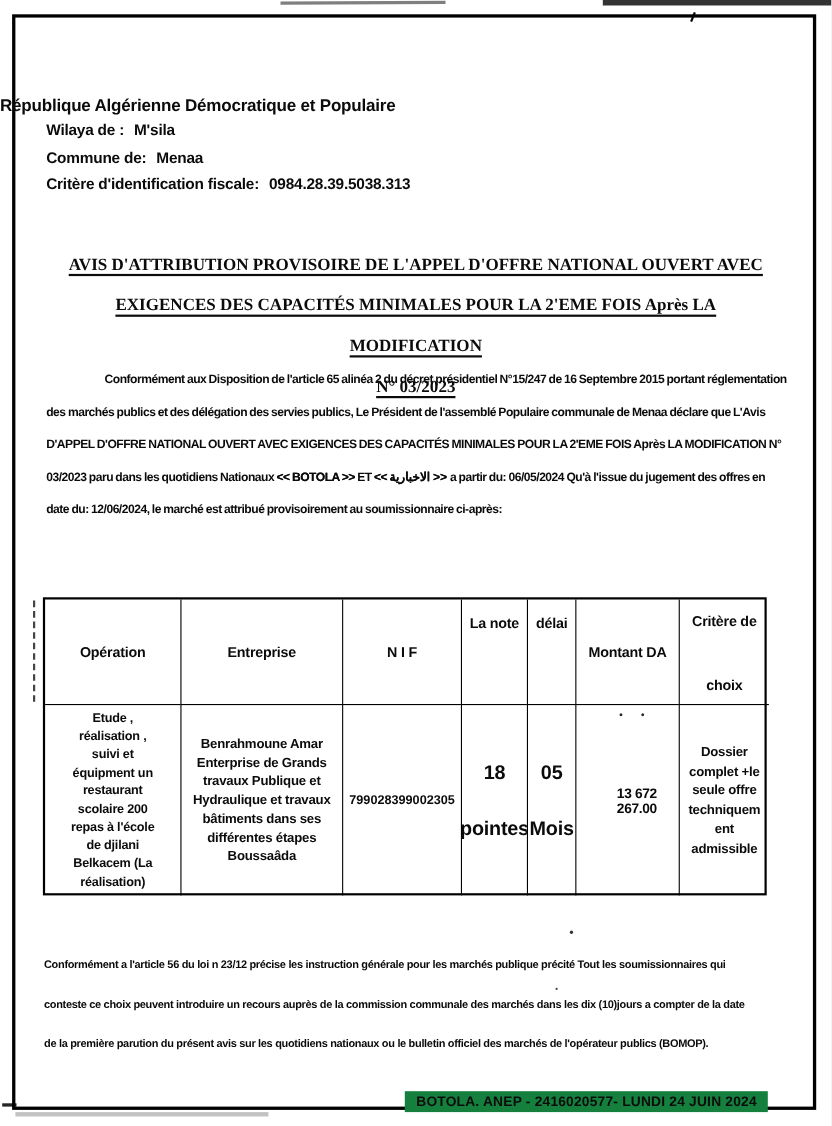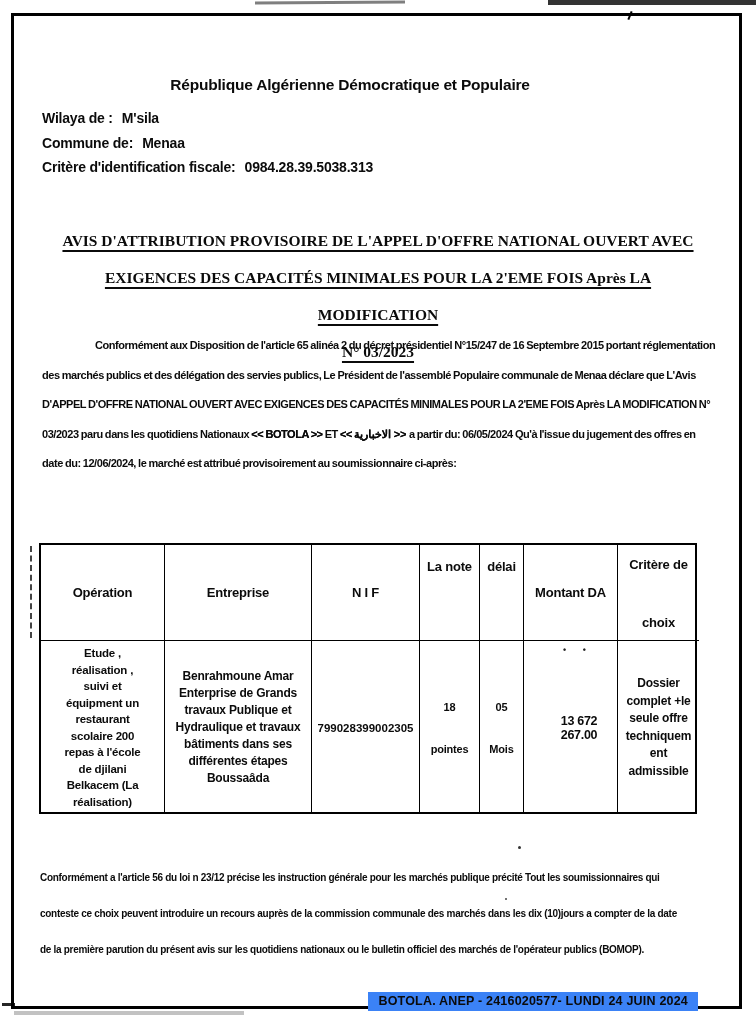--- a/index.html
+++ b/index.html
@@ -7,21 +7,21 @@
     position:relative;width:756px;height:1024px;background:#ffffff;
     margin:0 auto;overflow:hidden;color:#0b0b0b;
     font-family:"Liberation Sans",sans-serif;
   }
   .frame{
     position:absolute;left:11px;top:13px;width:731px;height:996px;
     border:3px solid #000;box-sizing:border-box;
   }
   
   .country{
-    position:absolute;top:76px;left:0;width:700px;text-align:center;
+    position:absolute;top:88px;left:0;width:700px;text-align:left;
     font-size:15.5px;font-weight:700;letter-spacing:-0.2px;
   }
   .admin{position:absolute;left:42px;top:110px;}
   .admin-row{font-size:14px;font-weight:700;margin-bottom:8.5px;letter-spacing:-0.2px;}
   .admin-row .val{margin-left:9px;text-align:right;}
   
   .title{
     position:absolute;left:50px;top:222px;width:656px;text-align:center;
     font-family:"Liberation Serif",serif;font-weight:700;font-size:15.5px;
   }
@@ -53,26 +53,26 @@
     display:flex;flex-direction:column;align-items:center;justify-content:center;
     text-align:center;font-size:13px;letter-spacing:-0.2px;
   }
   .cell.c0{border-left:none;}
   .cell.r1{border-top:1.5px solid #000;}
   .h-top{justify-content:flex-start;padding-top:14px;}
   .h-split{justify-content:space-between;padding:12px 2px 10px 2px;}
   .d-op{font-size:11.5px;line-height:16.5px;padding:4px 20px;}
   .d-ent{font-size:12px;line-height:17px;padding:4px 6px;}
   .d-nif{font-size:11.5px;letter-spacing:0;}
-  .d-split{gap:30px;font-size:11px;}
+  .d-split{gap:30px;font-size:18px;}
   .d-mnt{font-size:12.5px;letter-spacing:-0.3px;padding-left:17px;}
   .d-cri{font-size:12px;line-height:17.5px;padding:2px 6px;}
   
   .footer{
-    position:absolute;top:992px;right:58px;z-index:3;background:#3b82f6;
+    position:absolute;top:992px;right:58px;z-index:3;background:#15803d;
     padding:2px 10px 3px 10px;font-size:12.5px;font-weight:700;
     letter-spacing:0.2px;white-space:nowrap;
   }
   
   .art{position:absolute;background:#000;}
   .a-top1{left:255px;top:1px;width:150px;height:3px;opacity:.5;transform:rotate(-.3deg);}
   .a-top2{left:548px;top:0;width:208px;height:5px;opacity:.8;}
   .a-tick{left:629px;top:11px;width:2px;height:9px;transform:rotate(22deg);}
   .a-dash-table{left:30px;top:546px;width:0;height:92px;background:none;border-left:2px dashed #444;}
   .a-dots{left:563px;top:645px;background:none;color:#222;font-size:9px;letter-spacing:7px;font-weight:700;}

